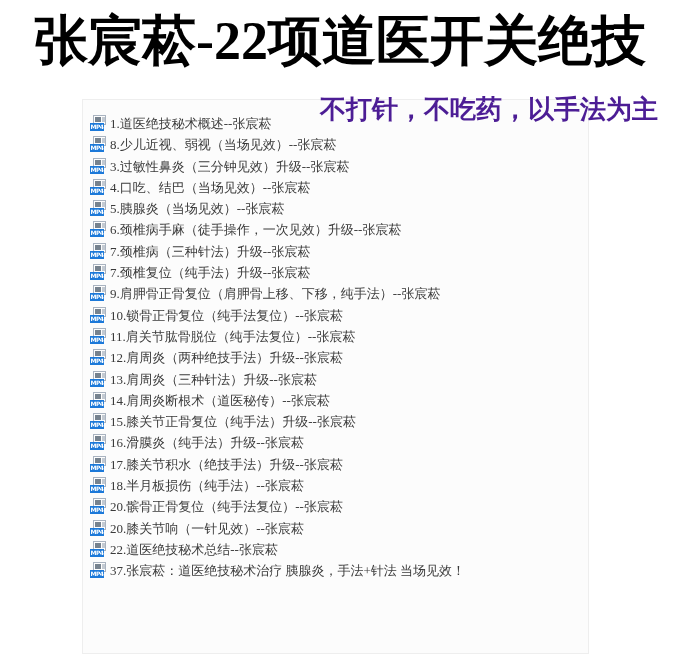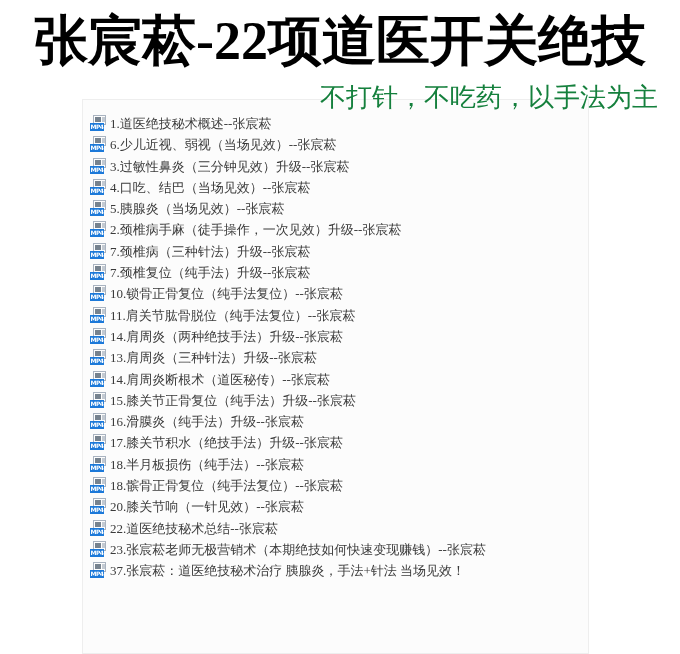--- a/index.html
+++ b/index.html
@@ -19,25 +19,26 @@
     font-size:54px;
     font-weight:bold;
     color:#000000;
     line-height:66px;
     letter-spacing:0;
     white-space:nowrap;
     z-index:3;
   }
   .subtitle {
     position:absolute;
-    top:80px; right:22px;
+    top:92px; right:22px;
     font-size:26px;
-    color:#15803d;
+    color:#4c1d95;
     white-space:nowrap;
     z-index:3;
+    font-weight:bold;
   }
   .panel {
     position:absolute;
     left:82px; top:99px;
     width:507px; height:555px;
     background:var(--panel-bg, #fcfcfc);
     border:1px solid var(--panel-border, #eeeeee);
     box-sizing:border-box;
     z-index:1;
   }
@@ -114,21 +115,21 @@
   </div>
 
   <div class="row">
     <span class="mp4-icon">
       <span class="doc">
         <span class="frame"></span>
             <span class="frame2"></span>
       </span>
       <span class="badge">MP4</span>
     </span>
-    <span class="label">6.少儿近视、弱视（当场见效）--张宸菘</span>
+    <span class="label">8.少儿近视、弱视（当场见效）--张宸菘</span>
   </div>
 
   <div class="row">
     <span class="mp4-icon">
       <span class="doc">
         <span class="frame"></span>
             <span class="frame2"></span>
       </span>
       <span class="badge">MP4</span>
     </span>
@@ -158,21 +159,21 @@
   </div>
 
   <div class="row">
     <span class="mp4-icon">
       <span class="doc">
         <span class="frame"></span>
             <span class="frame2"></span>
       </span>
       <span class="badge">MP4</span>
     </span>
-    <span class="label">2.颈椎病手麻（徒手操作，一次见效）升级--张宸菘</span>
+    <span class="label">6.颈椎病手麻（徒手操作，一次见效）升级--张宸菘</span>
   </div>
 
   <div class="row">
     <span class="mp4-icon">
       <span class="doc">
         <span class="frame"></span>
             <span class="frame2"></span>
       </span>
       <span class="badge">MP4</span>
     </span>
@@ -183,20 +184,30 @@
     <span class="mp4-icon">
       <span class="doc">
         <span class="frame"></span>
             <span class="frame2"></span>
       </span>
       <span class="badge">MP4</span>
     </span>
     <span class="label">7.颈椎复位（纯手法）升级--张宸菘</span>
   </div>
 
+  <div class="row">
+    <span class="mp4-icon">
+      <span class="doc">
+        <span class="frame"></span>
+            <span class="frame2"></span>
+      </span>
+      <span class="badge">MP4</span>
+    </span>
+    <span class="label">9.肩胛骨正骨复位（肩胛骨上移、下移，纯手法）--张宸菘</span>
+  </div>
 
   <div class="row">
     <span class="mp4-icon">
       <span class="doc">
         <span class="frame"></span>
             <span class="frame2"></span>
       </span>
       <span class="badge">MP4</span>
     </span>
     <span class="label">10.锁骨正骨复位（纯手法复位）--张宸菘</span>
@@ -214,21 +225,21 @@
   </div>
 
   <div class="row">
     <span class="mp4-icon">
       <span class="doc">
         <span class="frame"></span>
             <span class="frame2"></span>
       </span>
       <span class="badge">MP4</span>
     </span>
-    <span class="label">14.肩周炎（两种绝技手法）升级--张宸菘</span>
+    <span class="label">12.肩周炎（两种绝技手法）升级--张宸菘</span>
   </div>
 
   <div class="row">
     <span class="mp4-icon">
       <span class="doc">
         <span class="frame"></span>
             <span class="frame2"></span>
       </span>
       <span class="badge">MP4</span>
     </span>
@@ -291,21 +302,21 @@
   </div>
 
   <div class="row">
     <span class="mp4-icon">
       <span class="doc">
         <span class="frame"></span>
             <span class="frame2"></span>
       </span>
       <span class="badge">MP4</span>
     </span>
-    <span class="label">18.髌骨正骨复位（纯手法复位）--张宸菘</span>
+    <span class="label">20.髌骨正骨复位（纯手法复位）--张宸菘</span>
   </div>
 
   <div class="row">
     <span class="mp4-icon">
       <span class="doc">
         <span class="frame"></span>
             <span class="frame2"></span>
       </span>
       <span class="badge">MP4</span>
     </span>
@@ -317,30 +328,20 @@
     <span class="mp4-icon">
       <span class="doc">
         <span class="frame"></span>
             <span class="frame2"></span>
       </span>
       <span class="badge">MP4</span>
     </span>
     <span class="label">22.道医绝技秘术总结--张宸菘</span>
   </div>
 
-  <div class="row">
-    <span class="mp4-icon">
-      <span class="doc">
-        <span class="frame"></span>
-            <span class="frame2"></span>
-      </span>
-      <span class="badge">MP4</span>
-    </span>
-    <span class="label">23.张宸菘老师无极营销术（本期绝技如何快速变现赚钱）--张宸菘</span>
-  </div>
 
   <div class="row">
     <span class="mp4-icon">
       <span class="doc">
         <span class="frame"></span>
             <span class="frame2"></span>
       </span>
       <span class="badge">MP4</span>
     </span>
     <span class="label">37.张宸菘：道医绝技秘术治疗 胰腺炎，手法+针法 当场见效！</span>

